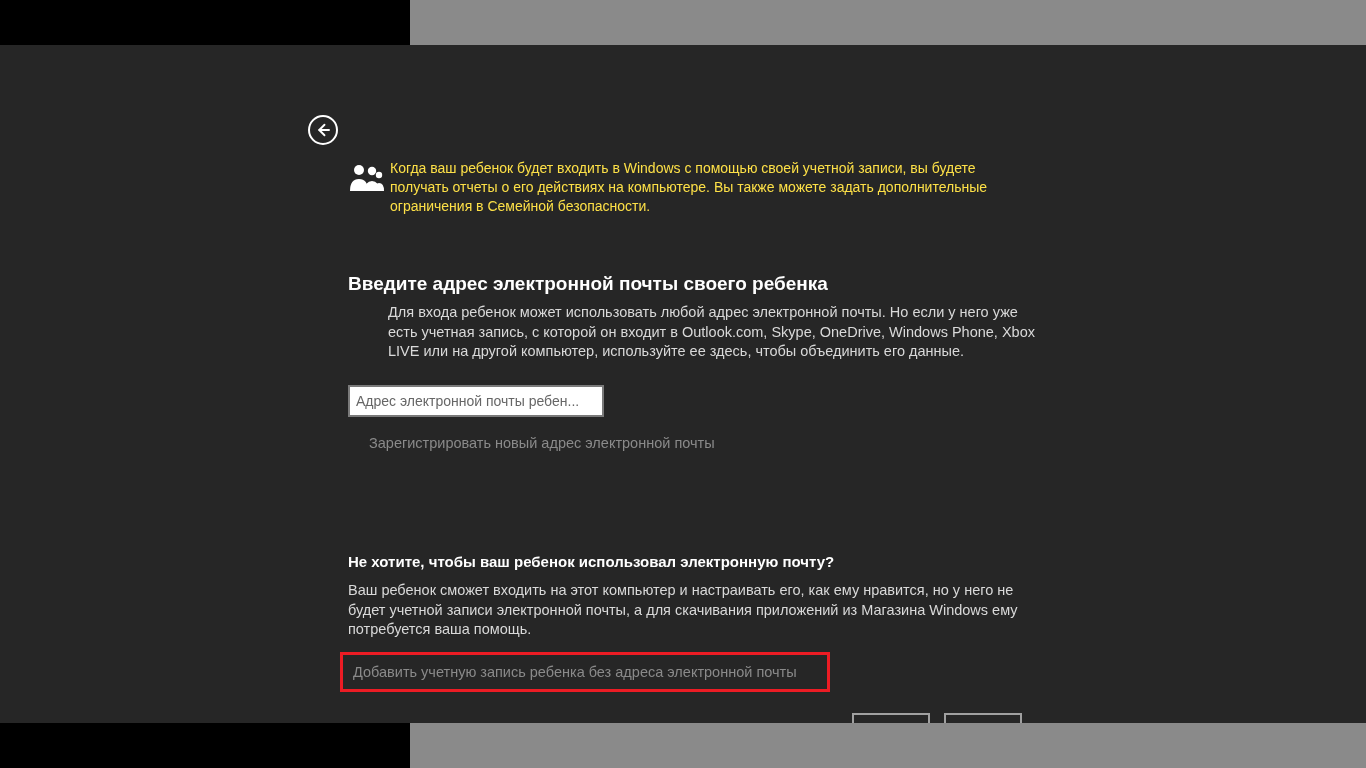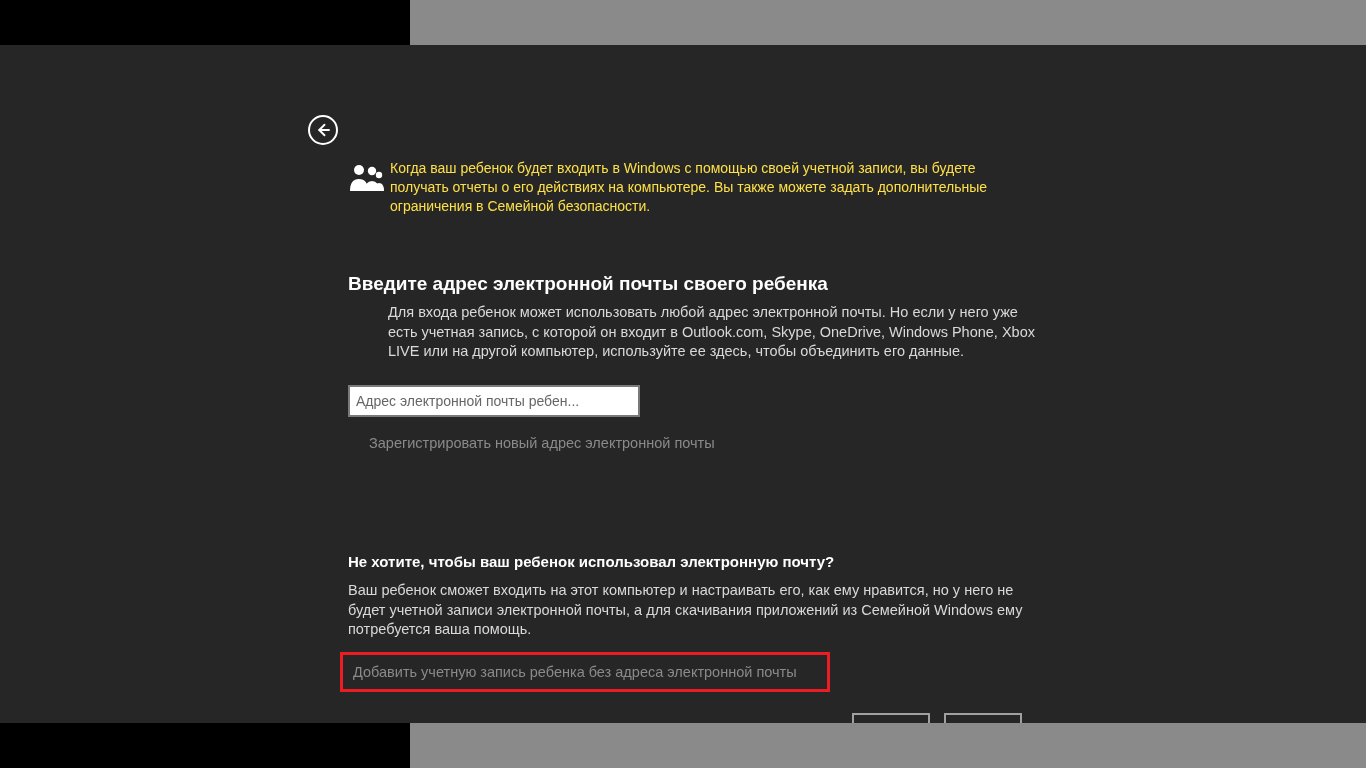--- a/index.html
+++ b/index.html
@@ -20,21 +20,21 @@
 
   .page-title { position: absolute; top: 66px; left: 348px; color: #fff; font-size: 28px; font-weight: 300; }
 
   .family-icon { position: absolute; top: 116px; left: 348px; width: 36px; height: 32px; }
 
   .intro-text { position: absolute; top: 114px; left: 390px; width: 600px; color: #fde047; font-size: 14px; line-height: 1.35; }
 
   .section1-heading { position: absolute; top: 228px; left: 348px; color: #fff; font-size: 19px; font-weight: 600; }
   .section1-text { position: absolute; top: 258px; left: 348px; width: 650px; color: #d9d9d9; font-size: 14.5px; line-height: 1.35; margin-left: 40px; }
 
-  .email-input { position: absolute; top: 340px; left: 348px; width: 292px; height: 32px; background: #fff; border: 2px solid #7a7a7a; padding: 0 6px; font-size: 14px; color: #ec4899; font-family: inherit; outline: none; }
+  .email-input { position: absolute; top: 340px; left: 348px; width: 256px; height: 32px; background: #fff; border: 2px solid #7a7a7a; padding: 0 6px; font-size: 14px; color: #ec4899; font-family: inherit; outline: none; }
   .email-input::placeholder { color: #666; }
 
   .register-link { position: absolute; top: 390px; left: 369px; color: #8a8a8a; font-size: 14.5px; cursor: pointer; }
 
   .section2-heading { position: absolute; top: 508px; left: 348px; color: #fff; font-size: 15px; font-weight: 600; }
   .section2-text { position: absolute; top: 536px; left: 348px; width: 680px; color: #d9d9d9; font-size: 14.5px; line-height: 1.35; }
 
   .highlighted-box { position: absolute; top: 597px; left: 340px; width: 490px; height: 40px; border: 3px solid #ec1c24; display:flex; align-items:center; padding-left: 10px; cursor:pointer;margin-top:10px; }
   .highlighted-link { color: #8a8a8a; font-size: 14.5px; }
 
@@ -74,21 +74,21 @@
   <p class="intro-text">Когда ваш ребенок будет входить в Windows с помощью своей учетной записи, вы будете получать отчеты о его действиях на компьютере. Вы также можете задать дополнительные ограничения в Семейной безопасности.</p>
 
   <h2 class="section1-heading">Введите адрес электронной почты своего ребенка</h2>
   <p class="section1-text">Для входа ребенок может использовать любой адрес электронной почты. Но если у него уже есть учетная запись, с которой он входит в Outlook.com, Skype, OneDrive, Windows Phone, Xbox LIVE или на другой компьютер, используйте ее здесь, чтобы объединить его данные.</p>
 
   <input class="email-input" type="text" placeholder="Адрес электронной почты ребен..." style="">
 
   <div class="register-link">Зарегистрировать новый адрес электронной почты</div>
 
   <h2 class="section2-heading">Не хотите, чтобы ваш ребенок использовал электронную почту?</h2>
-  <p class="section2-text">Ваш ребенок сможет входить на этот компьютер и настраивать его, как ему нравится, но у него не будет учетной записи электронной почты, а для скачивания приложений из Семейной Windows ему потребуется ваша помощь.</p>
+  <p class="section2-text">Ваш ребенок сможет входить на этот компьютер и настраивать его, как ему нравится, но у него не будет учетной записи электронной почты, а для скачивания приложений из Магазина Windows ему потребуется ваша помощь.</p>
 
   <div class="highlighted-box">
     <span class="highlighted-link">Добавить учетную запись ребенка без адреса электронной почты</span>
   </div>
 
   <button class="btn btn-next">
       <span>Далее</span>
     </button>
   <button class="btn btn-cancel">
       <span>Отмена</span>

